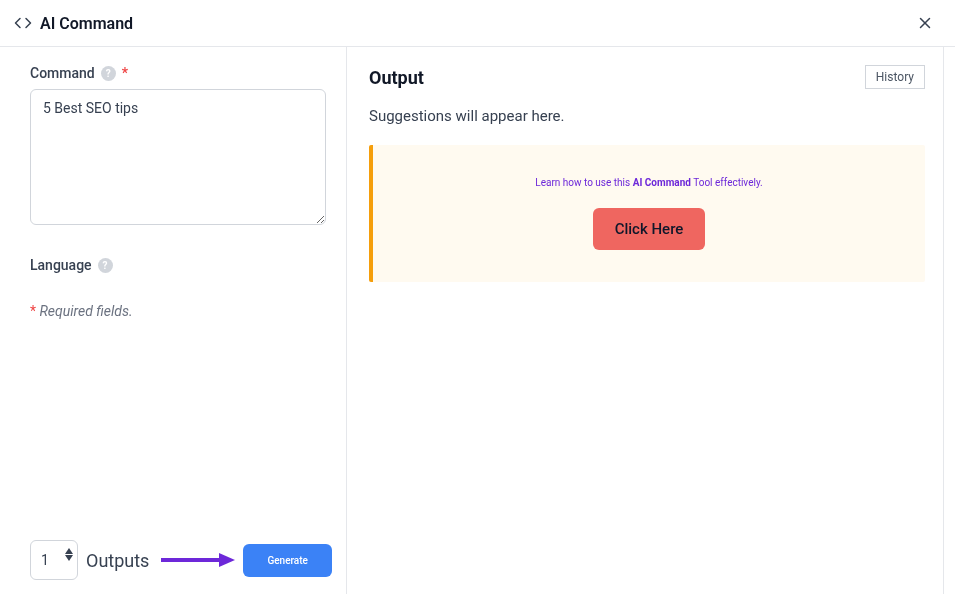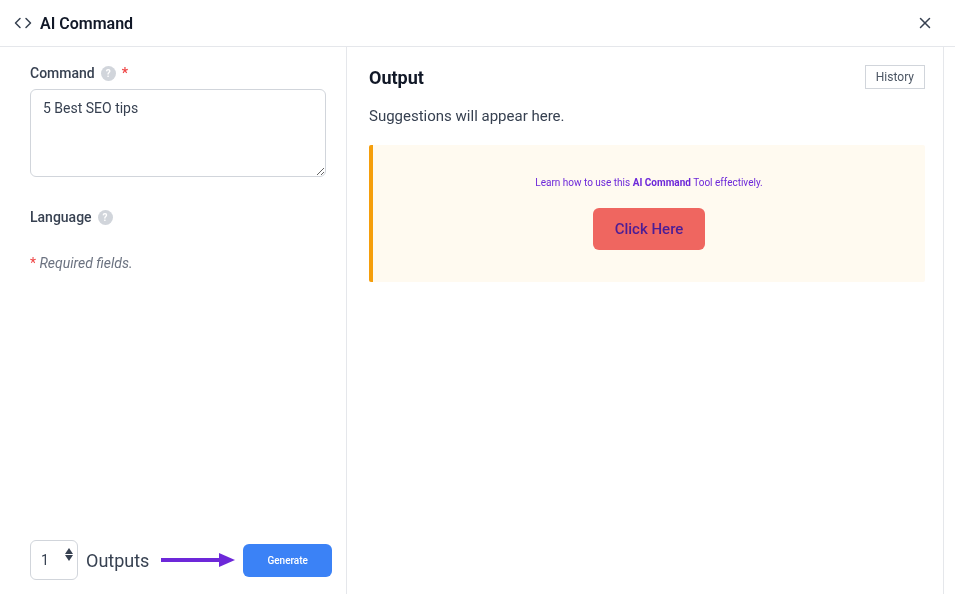--- a/index.html
+++ b/index.html
@@ -81,21 +81,21 @@
     align-items: center;
     justify-content: center;
   }
   .req-asterisk {
     color: #ef4444;
     font-weight: 600;
     font-size: 14px;
   }
   .command-textarea {
     width: 100%;
-    height: 88px;
+    height: 136px;
     border: 1px solid #d1d5db;
     border-radius: 6px;
     padding: 10px 12px;
     font-size: 14px;
     font-family: inherit;
     color: #374151;
     resize: both;
     outline: none;
   }
   .language-section { margin-top: 28px; }
@@ -232,21 +232,21 @@
     border-radius: 2px;
   }
   .info-text {
     font-size: 10px;
     color: #6d28d9;
     margin-bottom: 20px;
   }
   .info-text .bold { font-weight: 700; }
   .click-here-btn {
     background: #ef6660;
-    color: #4c1d95;
+    color: #0f172a;
     border: none;
     border-radius: 6px;
     padding: 12px 22px;
     font-size: 15px;
     font-weight: 500;
     cursor: pointer;
     font-family: inherit;
   }
   .right-border {
     position: absolute;

